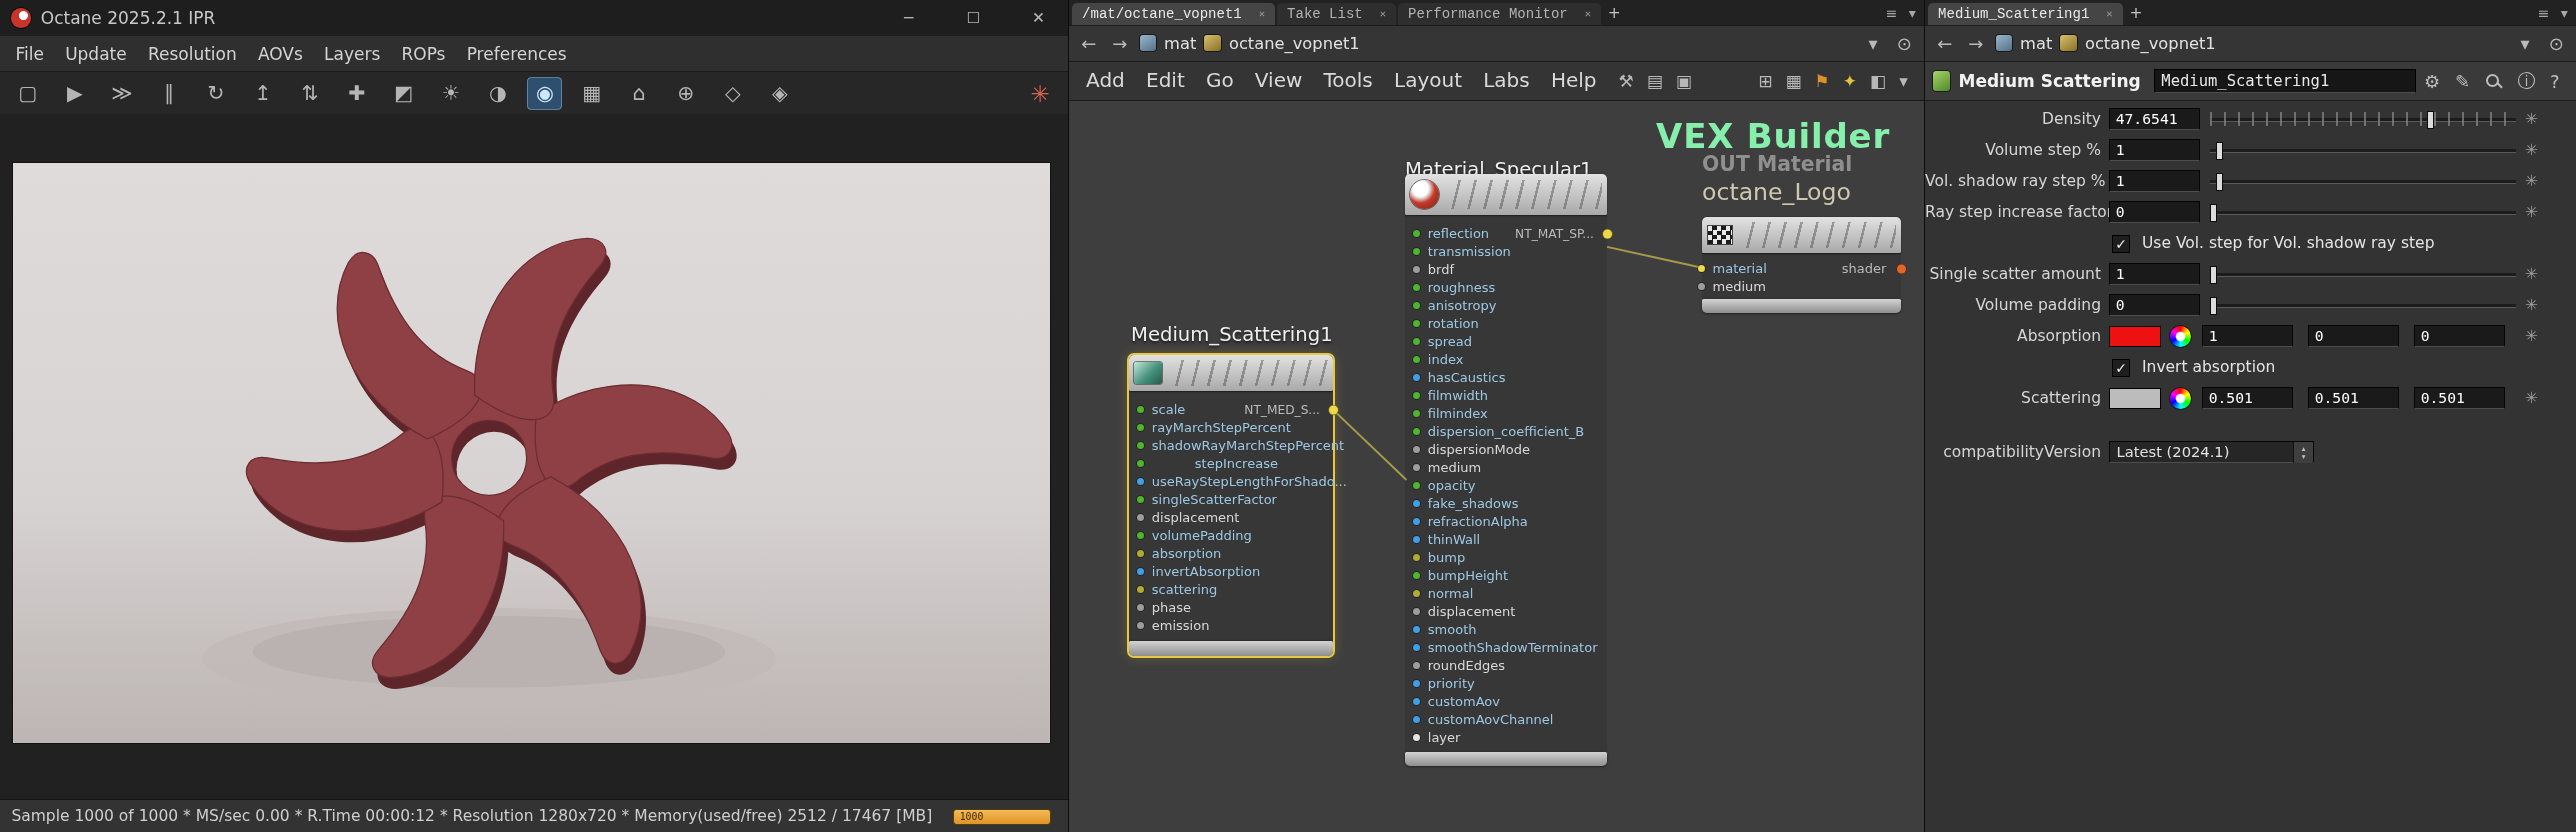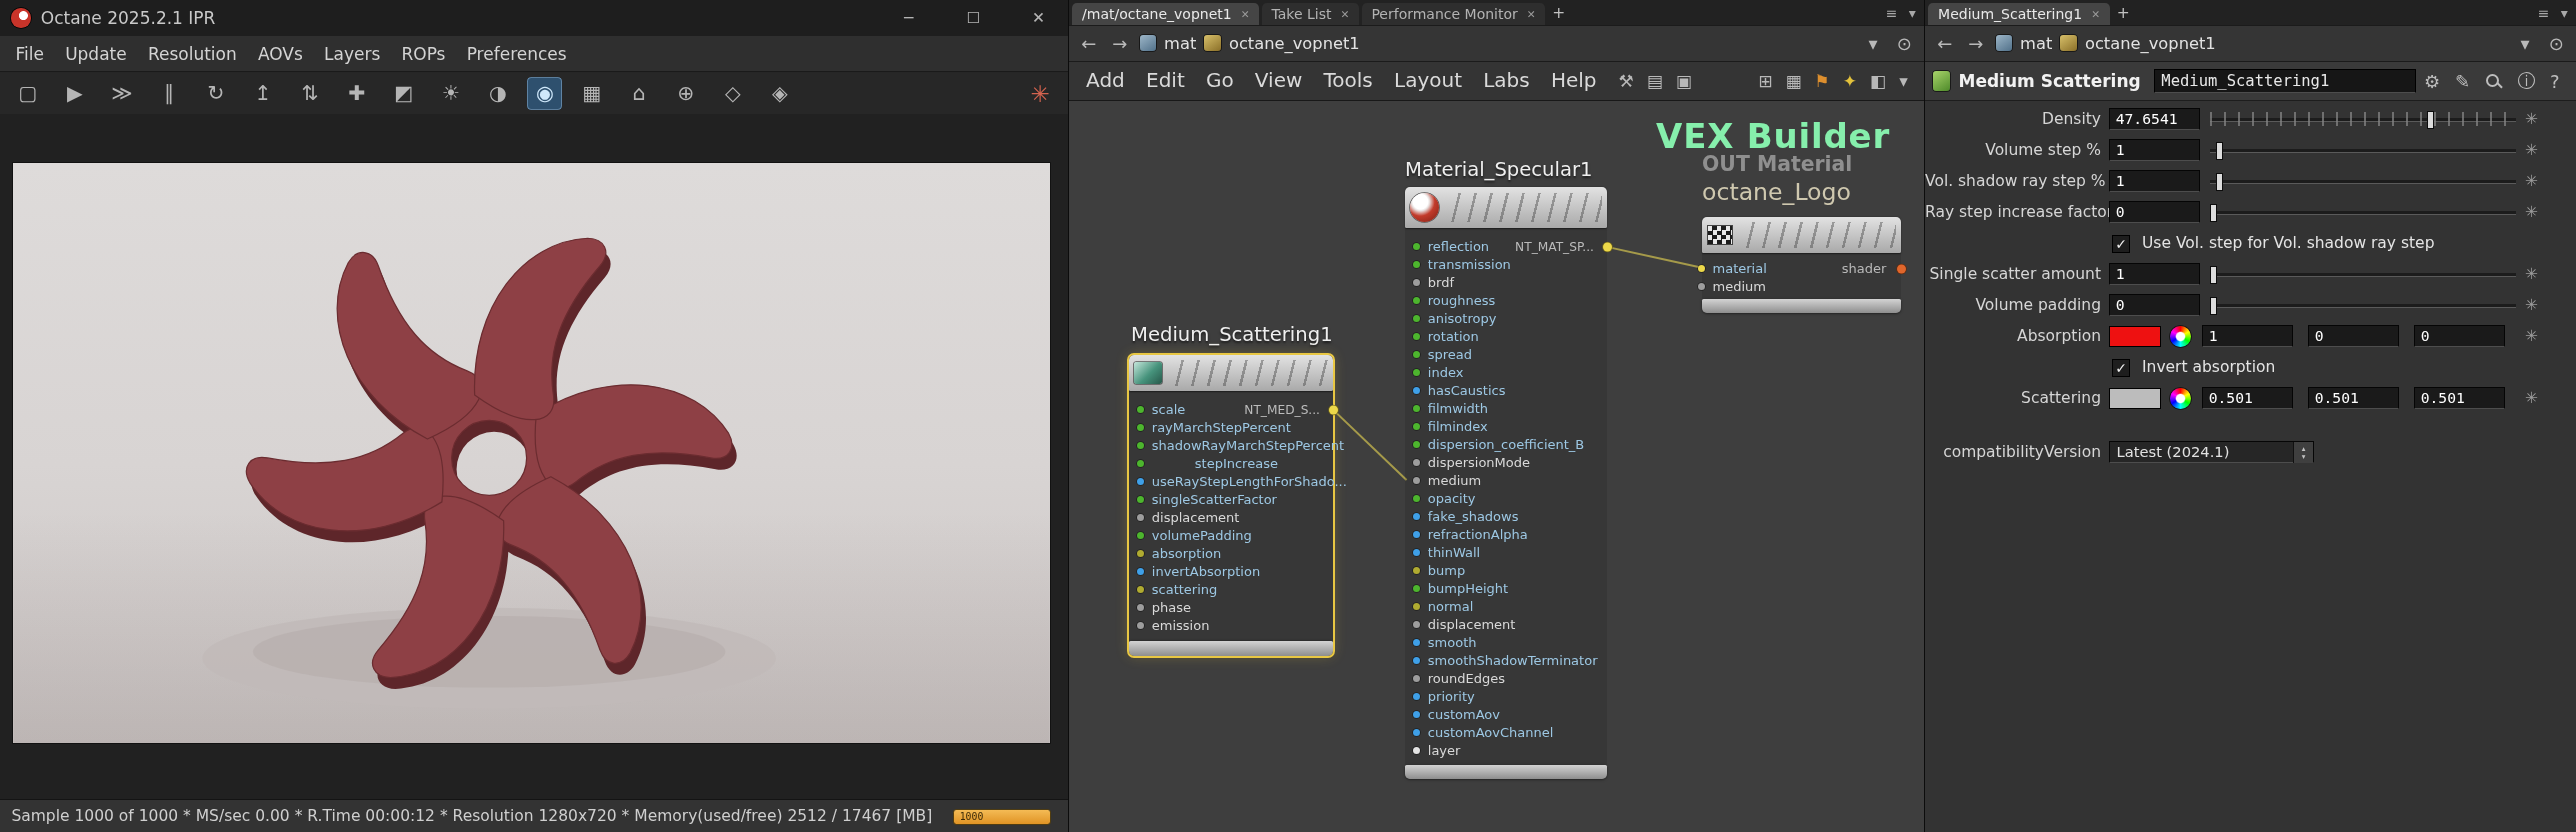--- a/index.html
+++ b/index.html
@@ -26,21 +26,21 @@
           background:linear-gradient(180deg,#dedbda 0%,#d8d4d3 52%,#cbc5c4 100%);box-shadow:0 0 0 0.8px #101010;}
   .render svg{display:block;}
   .ostatusbar{position:absolute;left:0;bottom:0;right:0;height:33px;background:#333333;border-top:0.8px solid #141414;}
   .ostatus{color:#cfcfcf;font-size:15.5px;line-height:33px;padding-left:11.4px;white-space:nowrap;}
   .oprogress{position:absolute;right:18px;top:9.8px;width:96px;height:14px;border-radius:2.4px;
              background:linear-gradient(180deg,#f4bb55 0%,#e09324 100%);box-shadow:0 0 0 0.8px #5a4008;overflow:hidden;}
   .oprogress span{display:block;font-size:9.8px;color:#3c2a07;line-height:14px;padding-left:5.7px;font-family:"DejaVu Sans Mono",monospace;}
 
   
   .tabbar{height:24.5px;background:#222222;display:flex;align-items:flex-end;padding-left:3.3px;position:relative;}
-  .tab{height:22px;margin-right:2.4px;padding:0 9.8px;background:#2e2e2e;color:#b3b3b3;font-size:14px;line-height:22px;border-radius:4.9px 4.9px 0 0;display:flex;gap:9px;align-items:center;white-space:nowrap;}
+  .tab{height:22px;margin-right:2.4px;padding:0 9.8px;background:#2e2e2e;color:#b3b3b3;font-size:14px;line-height:22px;border-radius:4.9px 4.9px 0 0;display:flex;gap:17px;align-items:center;white-space:nowrap;font-family:Liberation Mono, monospace;}
   .tab.active{background:#454545;color:#e9e9e9;}
   .tabx{color:#9a9a9a;font-size:10.6px;}
   .tabplus{width:22px;height:22px;color:#c2c2c2;font-size:15.5px;text-align:center;line-height:21px;}
   .tabbar-right{margin-left:auto;display:flex;gap:11.4px;padding:0 8.2px 3.3px 0;}
   .tabbar-right span{color:#a8a8a8;font-size:14px;}
   .pathbar{height:37px;background:#353535;border-top:0.8px solid #1b1b1b;border-bottom:0.8px solid #1b1b1b;display:flex;align-items:center;padding:0 8.2px;gap:8.2px;}
   .navicon{color:#b9b9b9;font-size:18px;width:23px;text-align:center;}
   .crumbicon{width:16.3px;height:16.3px;border-radius:3.3px;}
   .crumbicon.mat{background:linear-gradient(145deg,#9db6c8,#51718a);box-shadow:0 0 0 0.8px #111;}
   .crumbicon.vop{background:linear-gradient(145deg,#d8c06a,#8a6f28);box-shadow:0 0 0 0.8px #111;}
@@ -71,21 +71,21 @@
   .node-rows{position:relative;}
   .vrow{position:relative;display:flex;align-items:center;height:18px;padding-left:8.2px;font-size:13px;}
   .vdot{width:7.3px;height:7.3px;border-radius:50%;margin-right:7.3px;box-shadow:0 0 0 0.8px rgba(0,0,0,.45);flex:none;}
   .vlabel{white-space:nowrap;}
   .vright{margin-left:auto;padding-right:14.7px;color:#b9b9b9;}
   .vouttag{position:absolute;right:13px;color:#bbbbbb;font-size:12.2px;}
   .voutdot{position:absolute;right:-4.9px;top:50%;transform:translateY(-50%);width:9px;height:9px;border-radius:50%;background:#ecd84a;box-shadow:0 0 0 0.8px #6d621c;}
   .vrightdot{position:absolute;right:-4.9px;top:50%;transform:translateY(-50%);width:9px;height:9px;border-radius:50%;background:#e0662c;box-shadow:0 0 0 0.8px #5f2b10;}
   .node-foot{height:14.7px;background:linear-gradient(180deg,#d3d3d3 0%,#8e8e8e 100%);border-radius:1.6px 1.6px 4.9px 4.9px;box-shadow:0 0.8px 2.4px rgba(0,0,0,.5);}
   #mat-title{left:336px;top:57px;}
-  #mat-node{left:336px;top:86px;width:202px;text-align:right;}
+  #mat-node{left:336px;top:73px;width:202px;text-align:right;}
   #mat-node .node-head{height:41px;}
   #mat-node .node-rows{padding:9.8px 0 4.9px;}
   #med-title{left:62px;top:222px;}
   #med-node{left:60px;top:254px;width:204px;}
   #med-node .node-head{height:36px;}
   #med-node .node-rows{padding:9.8px 0 6.5px;}
   #out-type{left:633px;top:51px;}
   #out-name{left:633px;top:77px;}
   #out-node{left:633px;top:116px;width:199px;}
   #out-node .node-head{height:36px;}

